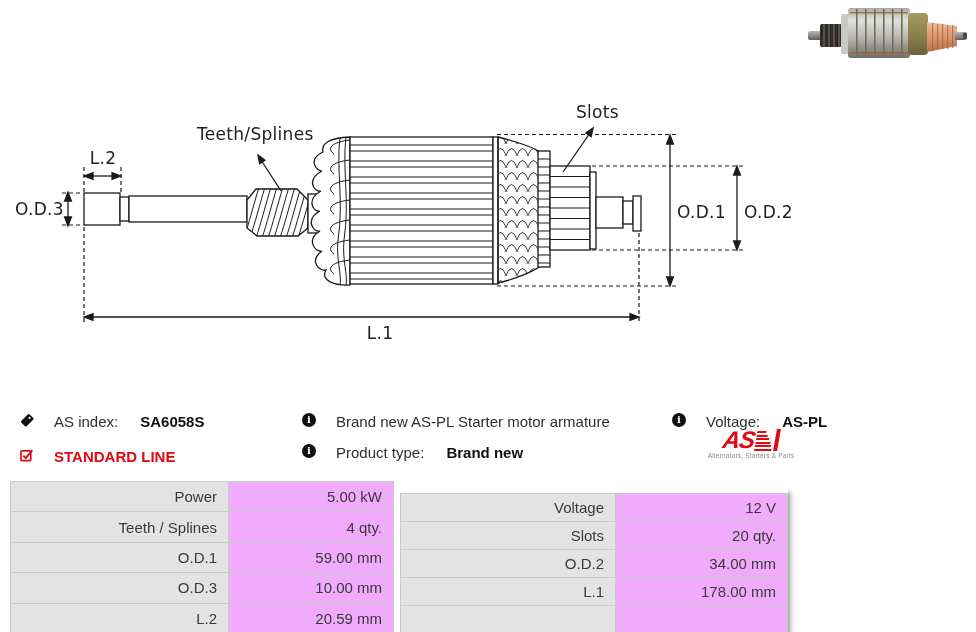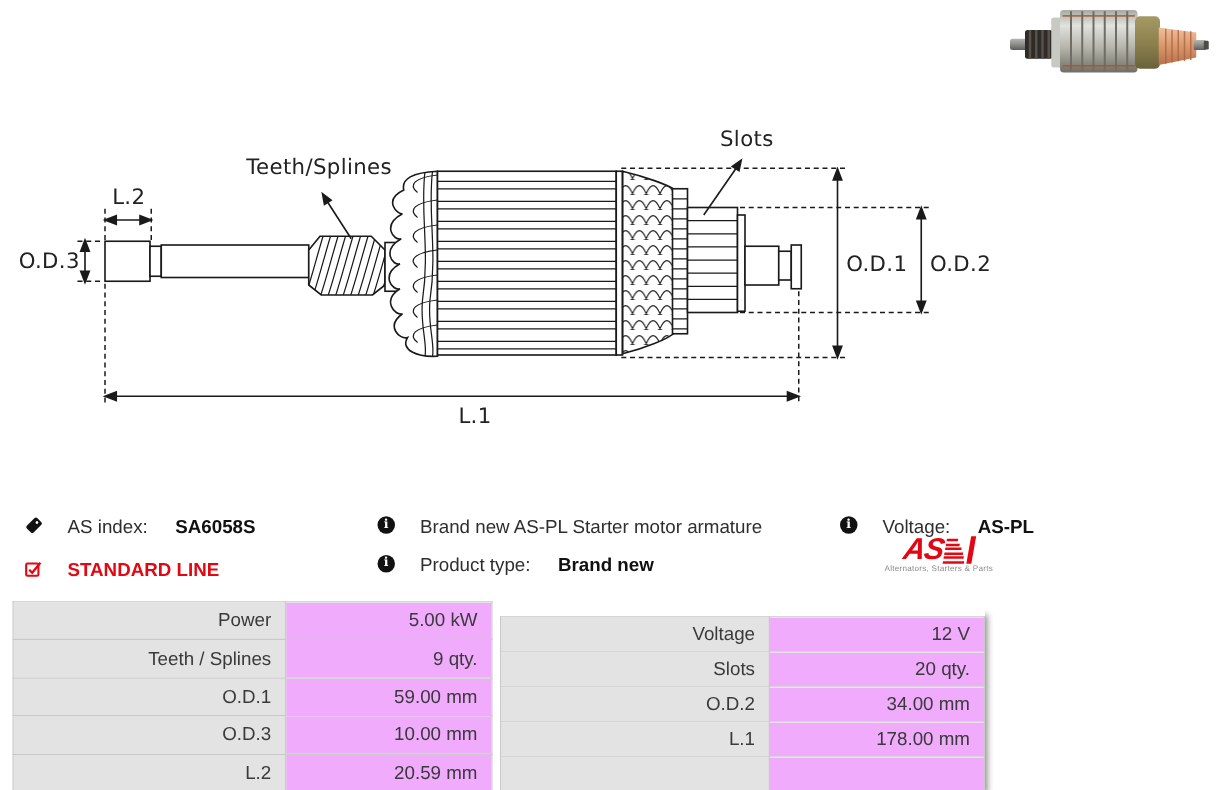--- a/index.html
+++ b/index.html
@@ -285,21 +285,21 @@
 
 <div class="abs" id="tables">
   <table class="spec" id="t-left">
     <tbody>
       <tr>
         <td class="lbl">Power</td>
         <td>5.00 kW</td>
         </tr>
       <tr>
         <td class="lbl">Teeth / Splines</td>
-        <td>9 qty.</td>
+        <td>4 qty.</td>
         </tr>
       <tr>
         <td class="lbl">O.D.1</td>
         <td>59.00 mm</td>
         </tr>
       <tr>
         <td class="lbl">O.D.3</td>
         <td>10.00 mm</td>
         </tr>
       <tr>

